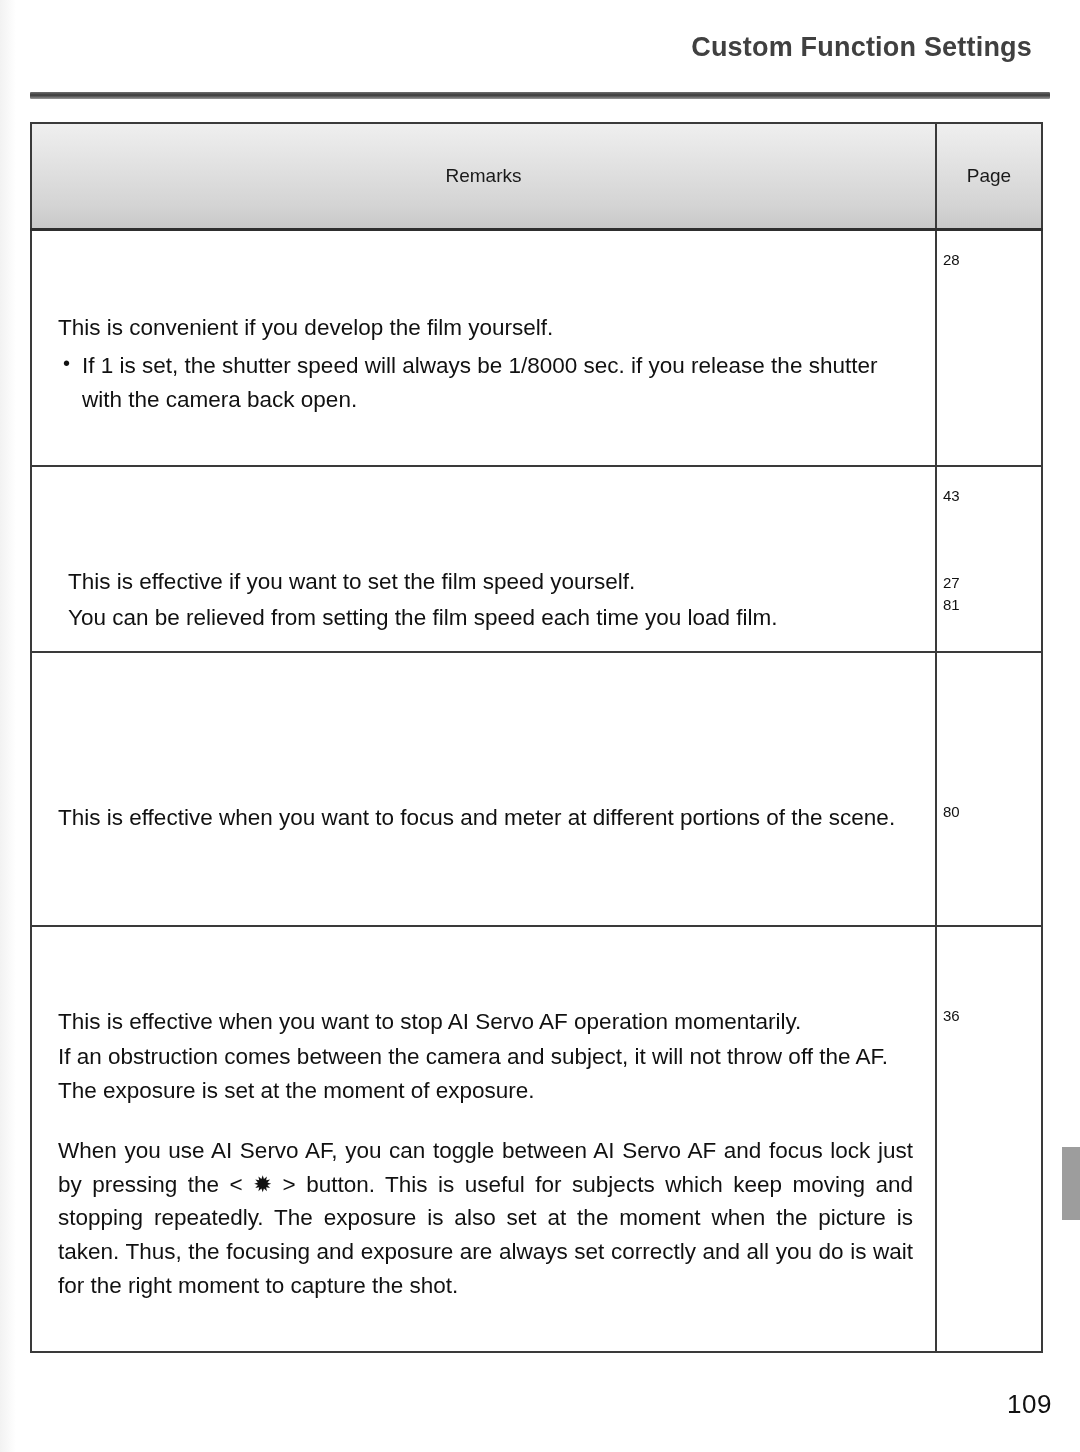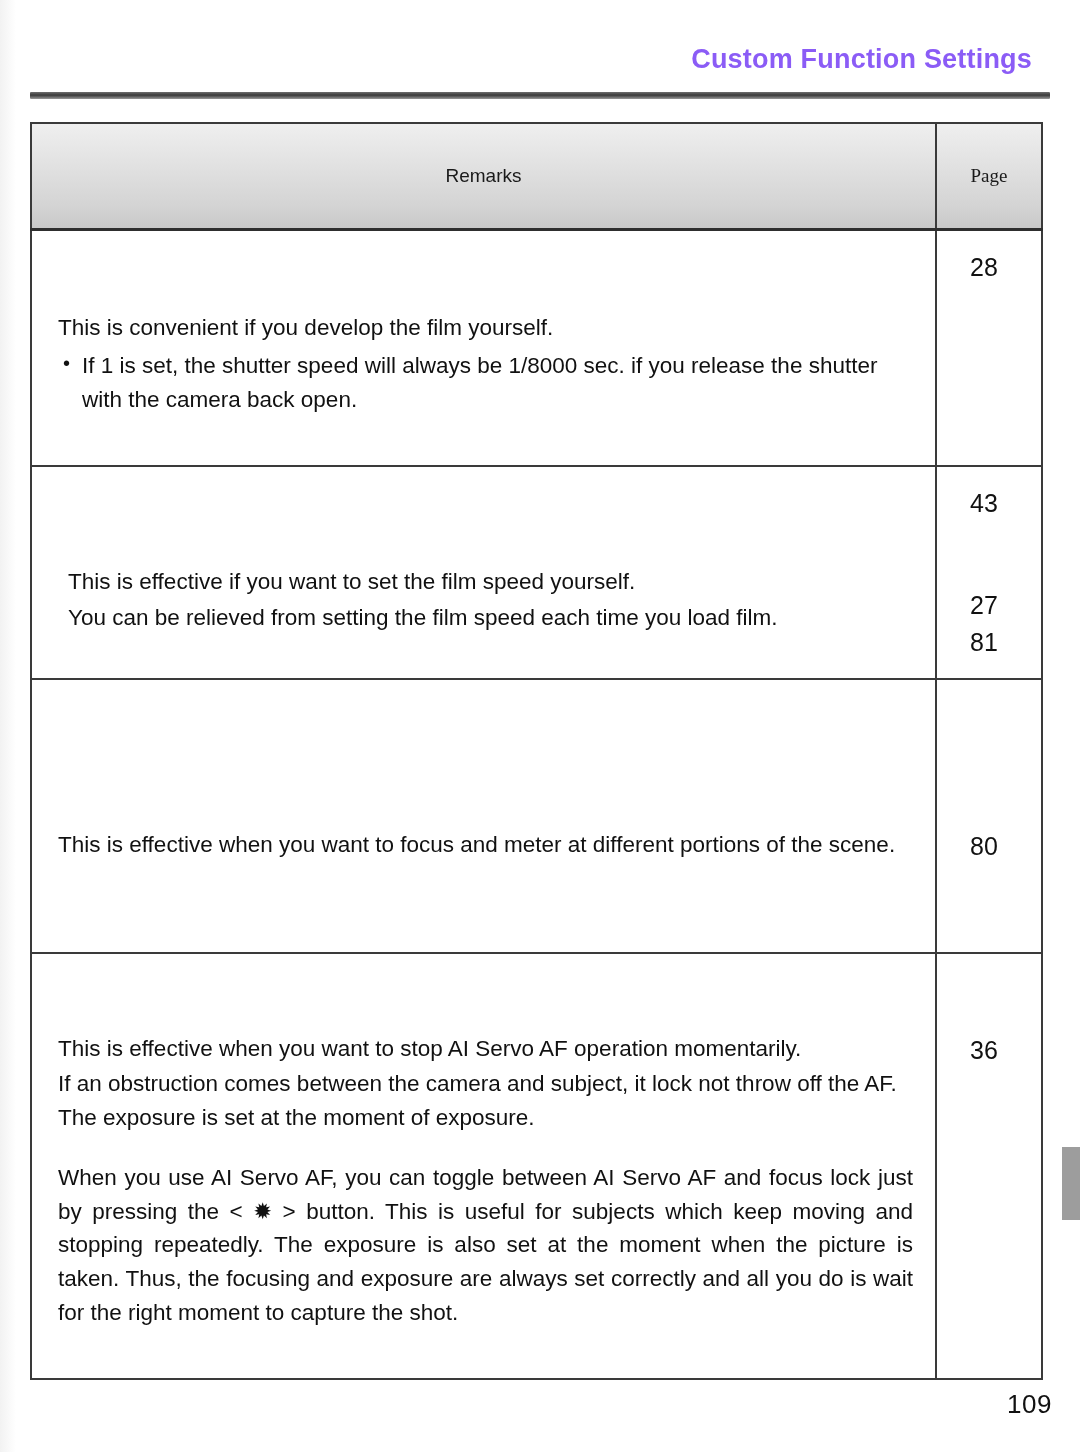--- a/index.html
+++ b/index.html
@@ -12,26 +12,26 @@
     height: 1452px;
     position: relative;
     font-family: "Liberation Sans", sans-serif;
     color: #111111;
     overflow: hidden;
   }
 
   
   .page-header {
     position: absolute;
-    top: 44px;
+    top: 32px;
     right: 48px;
     font-size: 27px;
     font-weight: bold;
     letter-spacing: 0.2px;
-    color: #8b5cf6;
+    color: #404040;
     white-space: nowrap;
   }
   .header-rule {
     position: absolute;
     top: 92px;
     left: 30px;
     right: 30px;
     height: 7px;
     background: linear-gradient(to bottom, #6f6f6f 0%, #3a3a3a 45%, #9a9a9a 100%);
     border-radius: 1px;
@@ -65,36 +65,35 @@
     font-size: 19px;
     color: #1a1a1a;
   }
   .hdr-cell-inner {
     display: flex;
     align-items: center;
     justify-content: center;
     height: 104px;
   }
   .col-remarks { width: 905px; border-left: 2px solid #3a3a3a; }
-  .col-page    { width: 106px;  border-left: 2px solid #3a3a3a; border-right: 2px solid #3a3a3a; font-family: Liberation Serif, serif; }
+  .col-page    { width: 106px;  border-left: 2px solid #3a3a3a; border-right: 2px solid #3a3a3a; }
 
   .body-row td {
     border-bottom: 2px solid #3a3a3a;
   }
   .body-row td.c-remarks {
     border-left: 2px solid #3a3a3a;
     border-right: 2px solid #3a3a3a;
     padding: 18px 22px 16px 26px;
     font-size: 22.5px;
     line-height: 1.5;
   }
   .body-row td.c-page {
     border-right: 2px solid #3a3a3a;
-    text-align: center;
-    font-size: 25px;
+    font-size: 15px;
     line-height: 1.5;
     padding: 18px 16px 16px 6px;
   }
   .bullet-list {
     margin: 4px 0 0 0;
     padding: 0;
     list-style: none;
   }
   .bullet-list li {
     position: relative;
@@ -200,21 +199,21 @@
       </td>
       <td class="c-page">
         <span class="page-num-line" style="margin-top:130px;">80</span>
       </td>
     </tr>
 
     <tr class="body-row">
       <td class="c-remarks" style="height:390px;">
         <div style="height:60px;"></div>
         <p class="para">This is effective when you want to stop AI Servo AF operation momentarily.</p>
-        <p class="para">If an obstruction comes between the camera and subject, it lock not throw off the AF. The exposure is set at the moment of exposure.</p>
+        <p class="para">If an obstruction comes between the camera and subject, it will not throw off the AF. The exposure is set at the moment of exposure.</p>
         <p class="para gap justified">When you use AI Servo AF, you can toggle between AI Servo AF and focus lock just by pressing the &lt; ✹ &gt; button. This is useful for subjects which keep moving and stopping repeatedly. The exposure is also set at the moment when the picture is taken. Thus, the focusing and exposure are always set correctly and all you do is wait for the right moment to capture the shot.</p>
       </td>
       <td class="c-page">
         <span class="page-num-line" style="margin-top:60px;">36</span>
       </td>
     </tr>
   </tbody>
     </table>
 </div>
 

